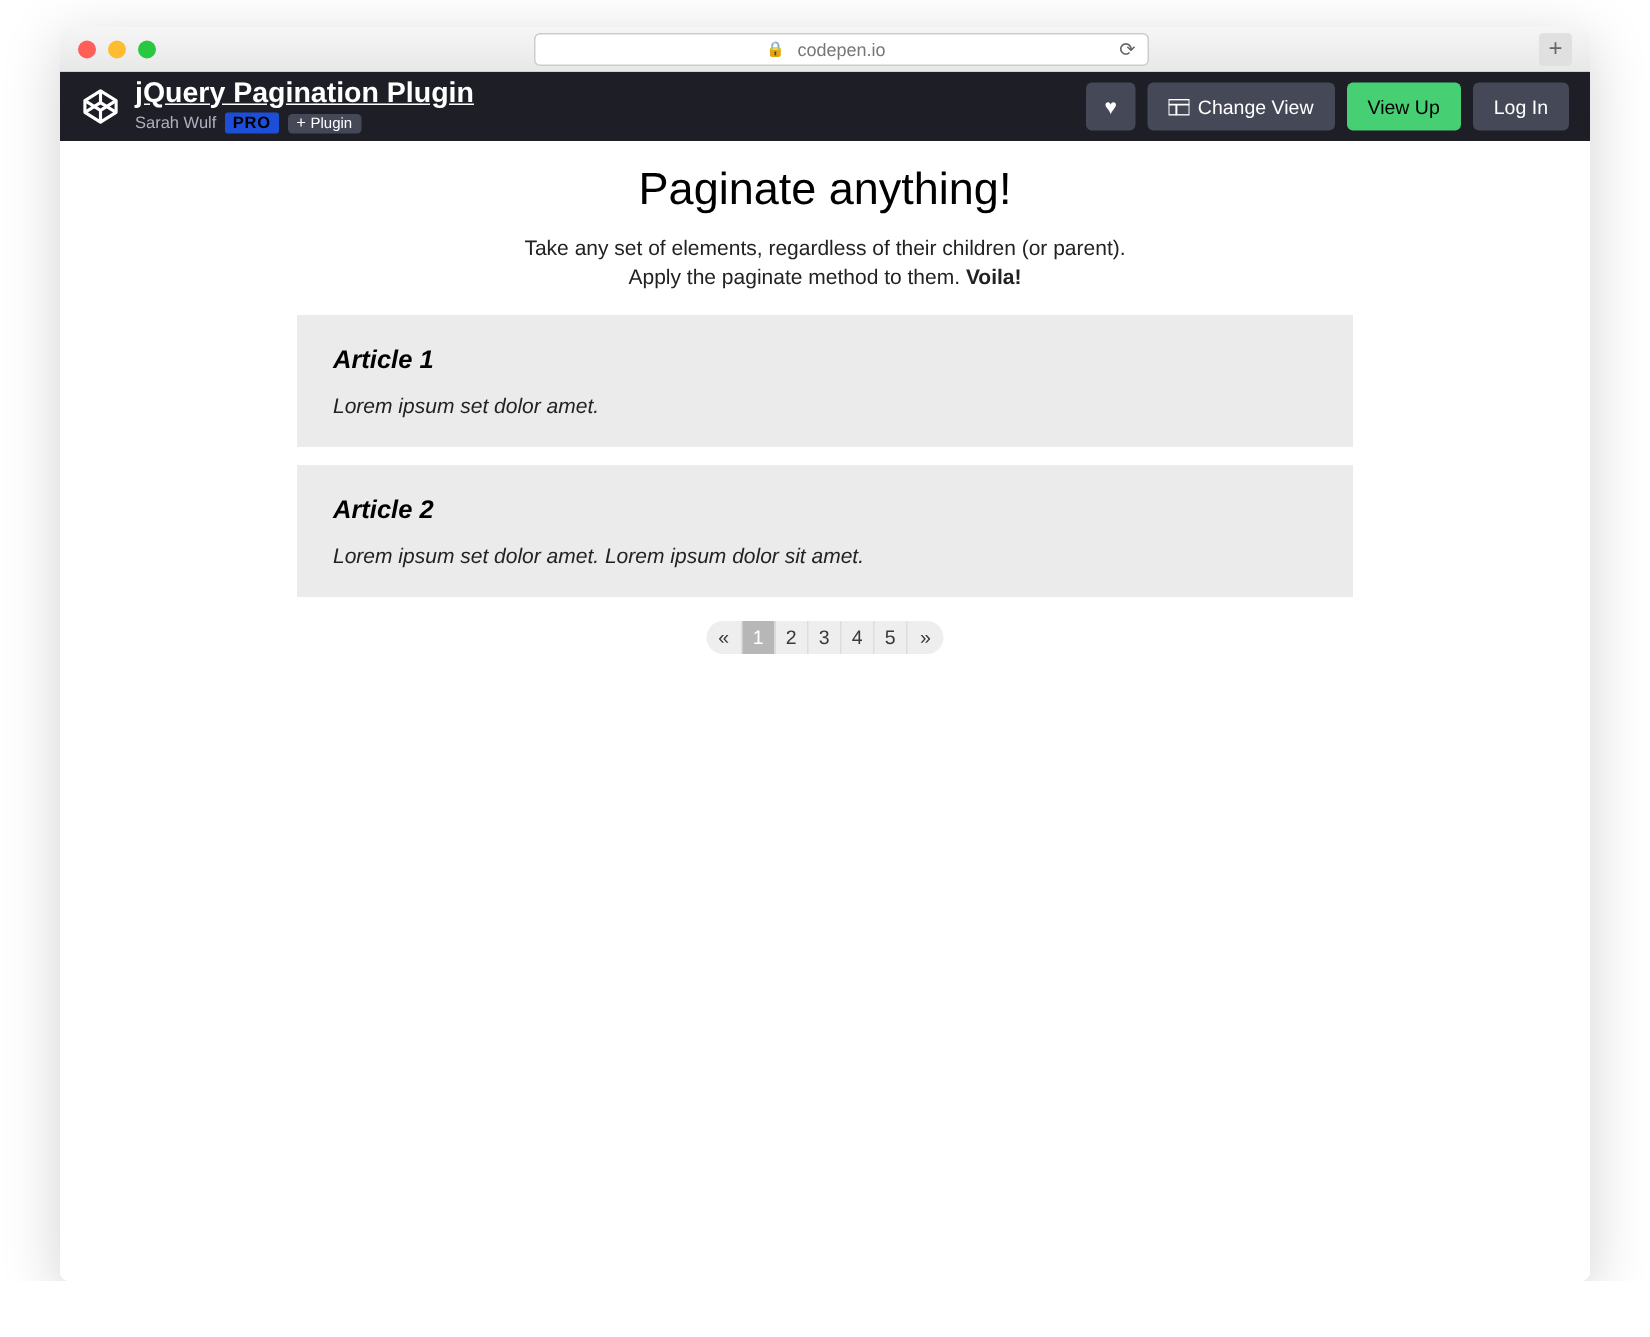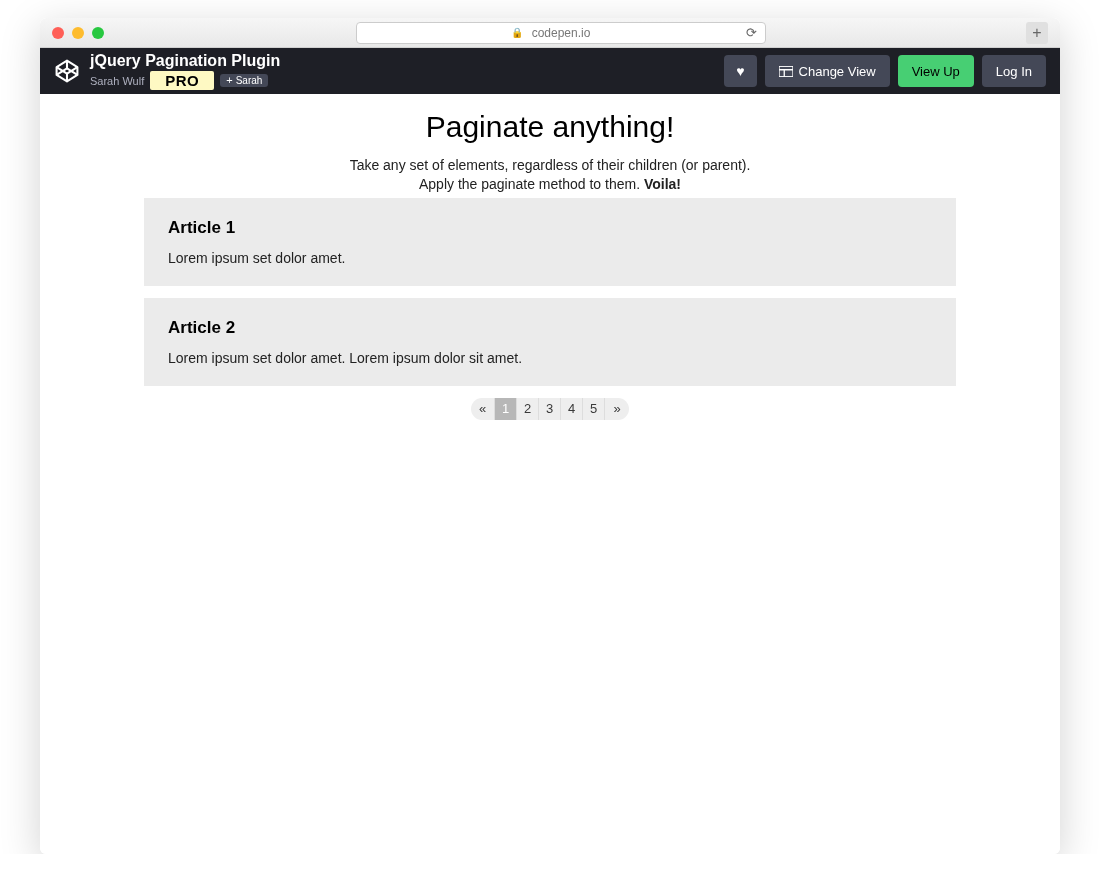--- a/index.html
+++ b/index.html
@@ -14,41 +14,41 @@
 .url-field { width: 410px; height: 22px; background: #fff; border: 1px solid #ccc; border-radius: 4px; display: flex; align-items: center; justify-content: center; font-size: 12px; color: #777; position: relative; }
 .lock-icon { position: absolute; left: calc(50% - 50px); font-size: 10px; }
 .reload-icon { position: absolute; right: 8px; font-size: 13px; color: #666; }
 .tab-plus { width: 22px; height: 22px; display: flex; align-items: center; justify-content: center; background: #e0e0e0; border-radius: 3px; color: #666; font-size: 16px; margin-left: 8px; }
 
 
 .cp-header { background: #1e1f26; color: #fff; display: flex; align-items: center; padding: 8px 14px; height: 46px; }
 .cp-logo { width: 26px; height: 26px; margin-right: 10px; }
 .cp-logo svg { width: 100%; height: 100%; }
 .cp-title-block { flex: 1; }
-.cp-title { font-size: 16px; font-weight: 700; color: #fff; line-height: 1.1; }
+.cp-title { font-size: 19px; font-weight: 700; color: #fff; line-height: 1.1; text-decoration: underline; }
 .cp-meta { display: flex; align-items: center; gap: 6px; margin-top: 2px; }
 .cp-author { font-size: 11px; color: #aeb0bf; }
-.pro-badge { background: #fef9c3; color: #000; font-size: 15px; font-weight: 700; padding: 1px 15px; border-radius: 2px; letter-spacing: 0.5px; }
+.pro-badge { background: #1d4ed8; color: #000; font-size: 11px; font-weight: 700; padding: 1px 5px; border-radius: 2px; letter-spacing: 0.5px; }
 .follow-btn { background: #444857; color: #fff; font-size: 10px; padding: 1px 6px; border-radius: 3px; display: inline-flex; align-items: center; gap: 3px; cursor: pointer; }
 .follow-plus { font-size: 11px; line-height: 1; }
 .cp-actions { display: flex; gap: 8px; }
 .cp-btn { background: #444857; color: #fff; border: none; border-radius: 4px; padding: 8px 14px; font-size: 13px; cursor: pointer; display: inline-flex; align-items: center; gap: 6px; }
 .cp-btn.icon-only { padding: 8px 12px; }
 .cp-btn.signup { background: #47cf73; color: #000; font-weight: 500; }
 .cp-btn.login { background: #444857; }
 .heart-icon { font-size: 14px; }
 .view-icon { width: 14px; height: 11px; }
 
 
 .page-content { padding: 16px 0 30px; background: #fff; min-height: 760px; }
 .page-title { text-align: center; font-size: 30px; font-weight: 400; font-family: Arial, Helvetica, sans-serif; color: #000; margin-bottom: 12px; }
 .page-desc { text-align: center; font-size: 14px; color: #222; line-height: 1.35; margin-bottom: 4px; }
 .page-desc strong { font-weight: 700; }
 
-.articles { width: 812px; margin: 4px auto; }
+.articles { width: 704px; margin: 16px auto; font-style: italic; }
 .article { background: #ebebeb; padding: 20px 24px; margin-bottom: 12px; }
 .article h3 { font-size: 17px; font-weight: 700; font-family: Arial, Helvetica, sans-serif; margin-bottom: 12px; color: #000; }
 .article p { font-size: 14px; color: #222; }
 
 .pagination { display: flex; justify-content: center; margin-top: 12px; }
 .page-list { display: inline-flex; background: #eee; border-radius: 14px; overflow: hidden; }
 .page-item { width: 22px; height: 22px; display: inline-flex; align-items: center; justify-content: center; font-size: 13px; color: #3a3a3a; cursor: pointer; border-right: 1px solid #ddd; }
 .page-item:last-child { border-right: none; }
 .page-item:first-child, .page-item:last-child { width: 24px; }
 .page-item.active { background: #b7b7b7; color: #fff; }
@@ -86,21 +86,21 @@
         <line x1="50" y1="60" x2="50" y2="90"></line>
       </svg>
     </div>
     <div class="cp-title-block">
       <div class="cp-title">jQuery Pagination Plugin</div>
       <div class="cp-meta">
         <span class="cp-author">Sarah Wulf</span>
         <span class="pro-badge">PRO</span>
         <span class="follow-btn">
           <span class="follow-plus">+</span>
-          <span>Sarah</span>
+          <span>Plugin</span>
         </span>
       </div>
     </div>
     <div class="cp-actions">
       <button class="cp-btn icon-only">
         <span class="heart-icon">♥</span>
       </button>
       <button class="cp-btn">
         <svg class="view-icon" viewBox="0 0 16 12">
           <rect x="0" y="0" width="16" height="12" fill="none" stroke="#fff" stroke-width="1.5"></rect>

